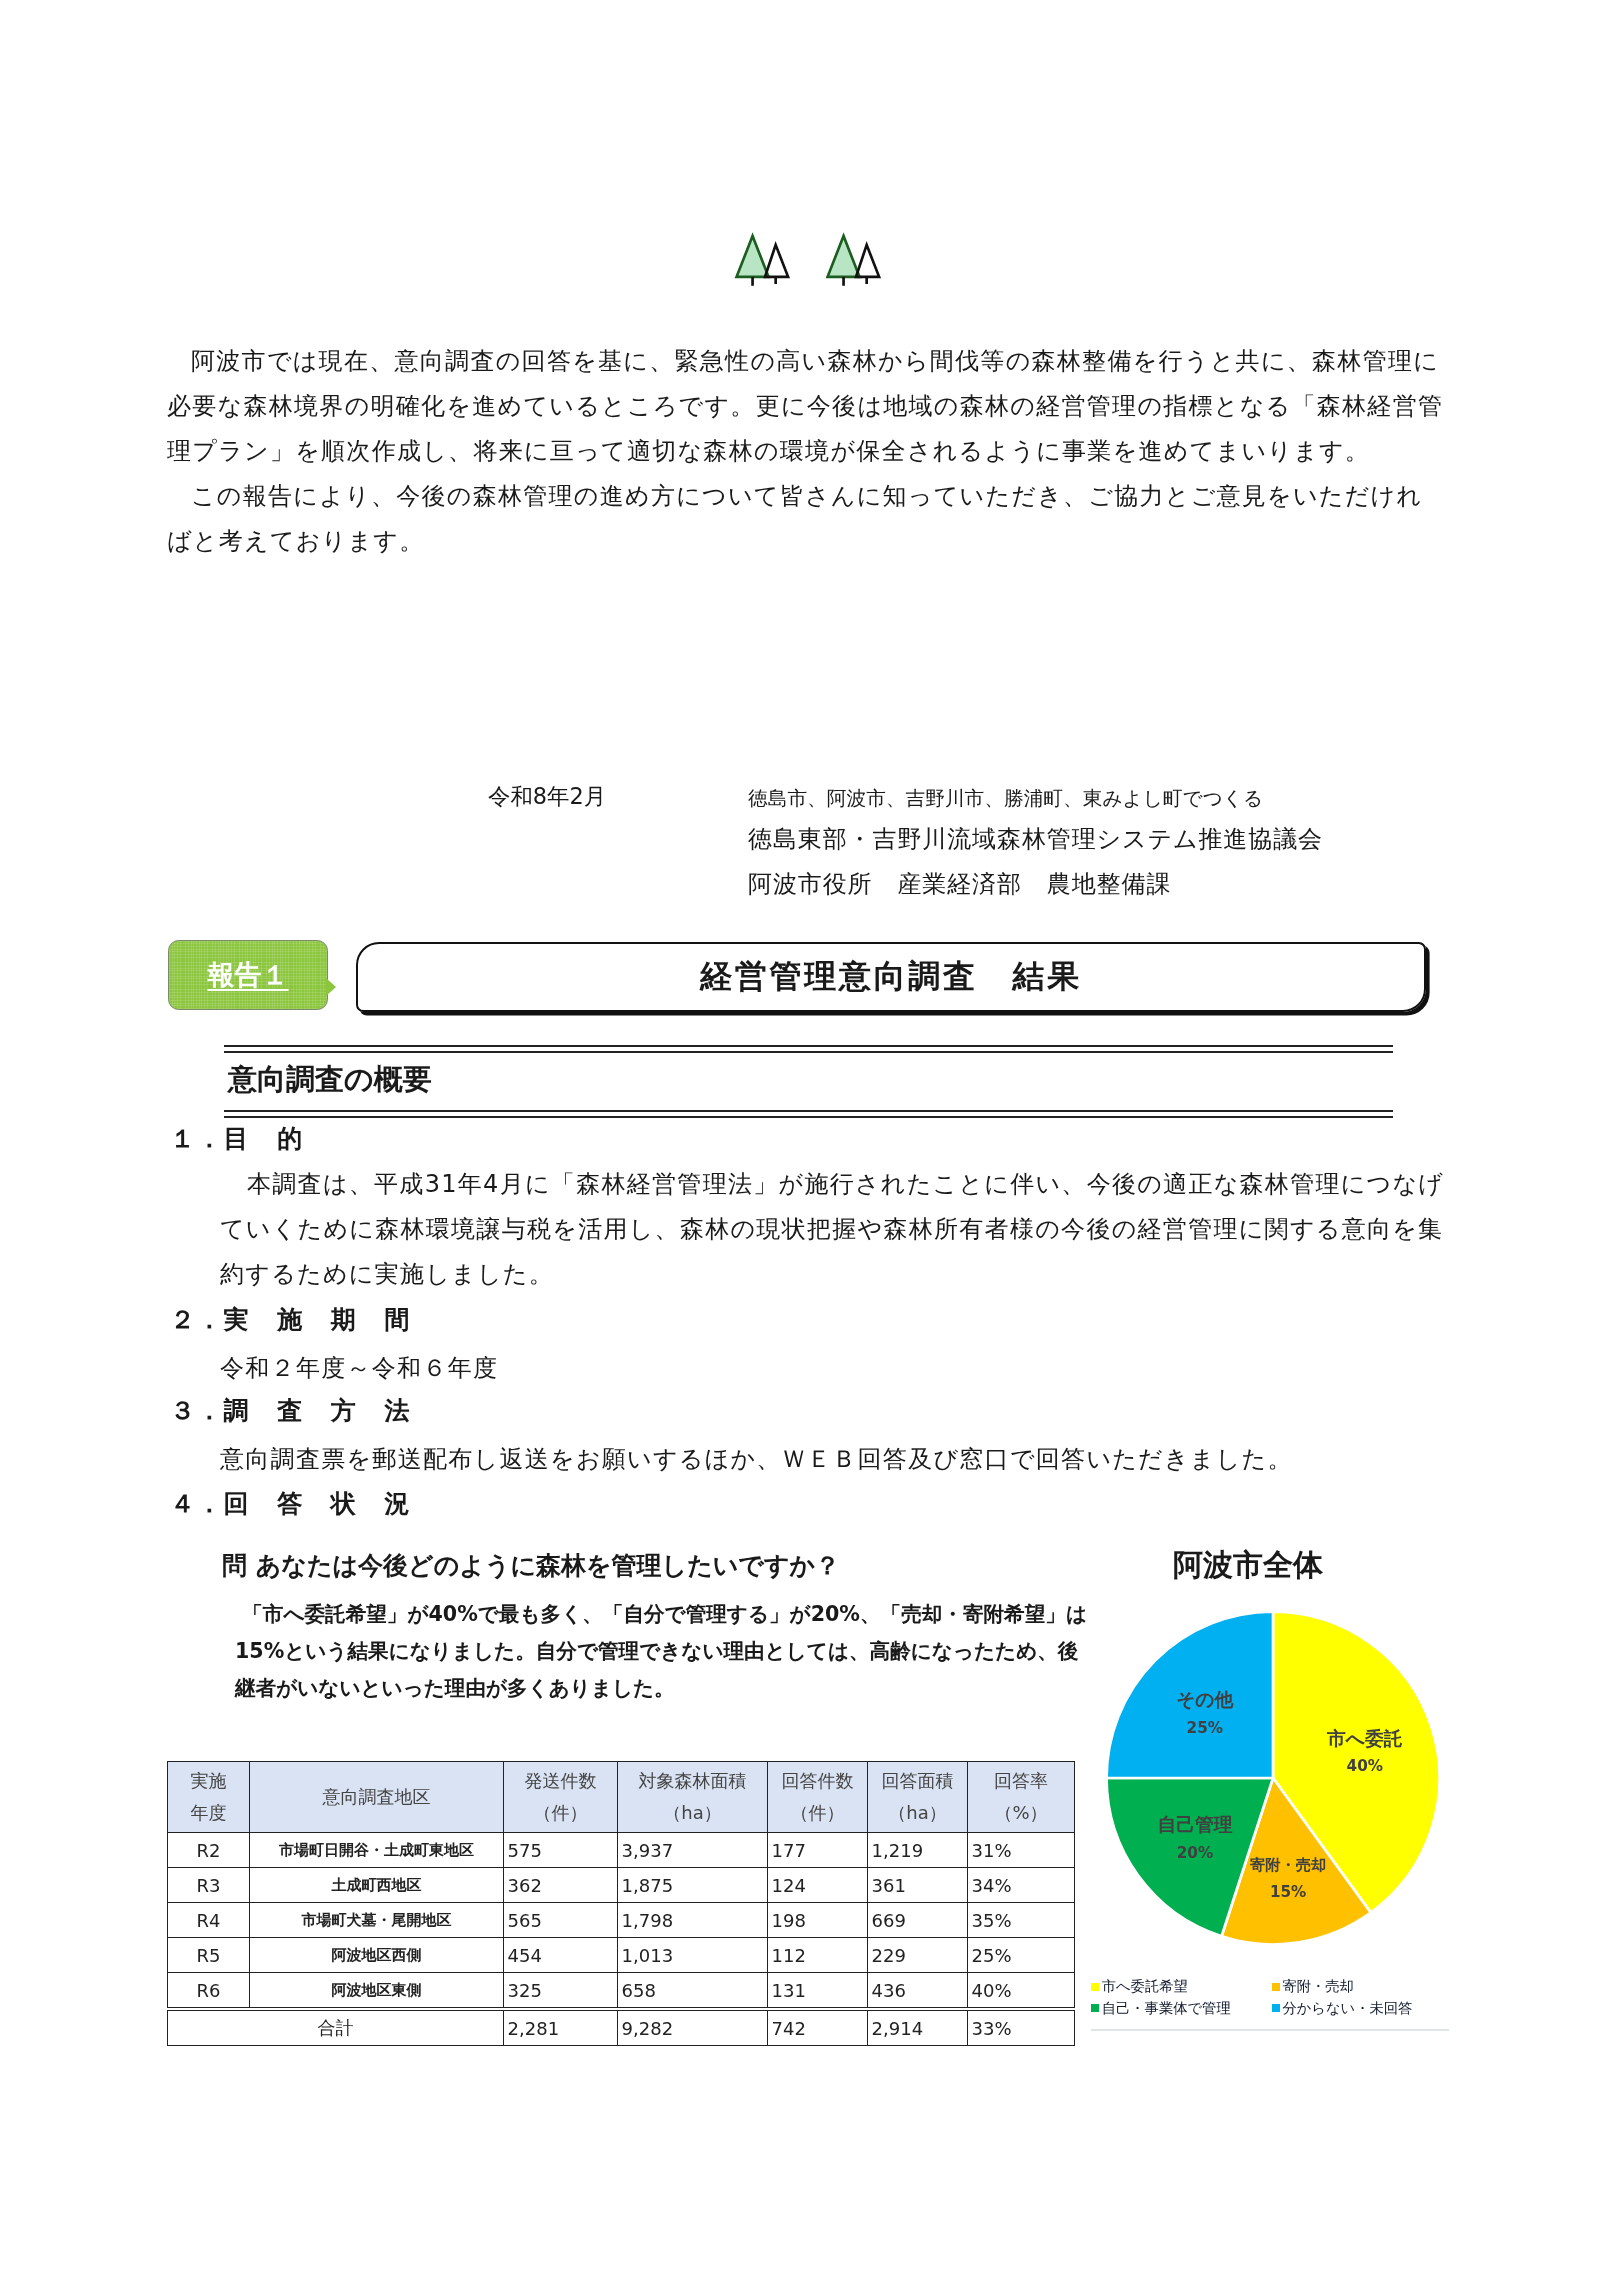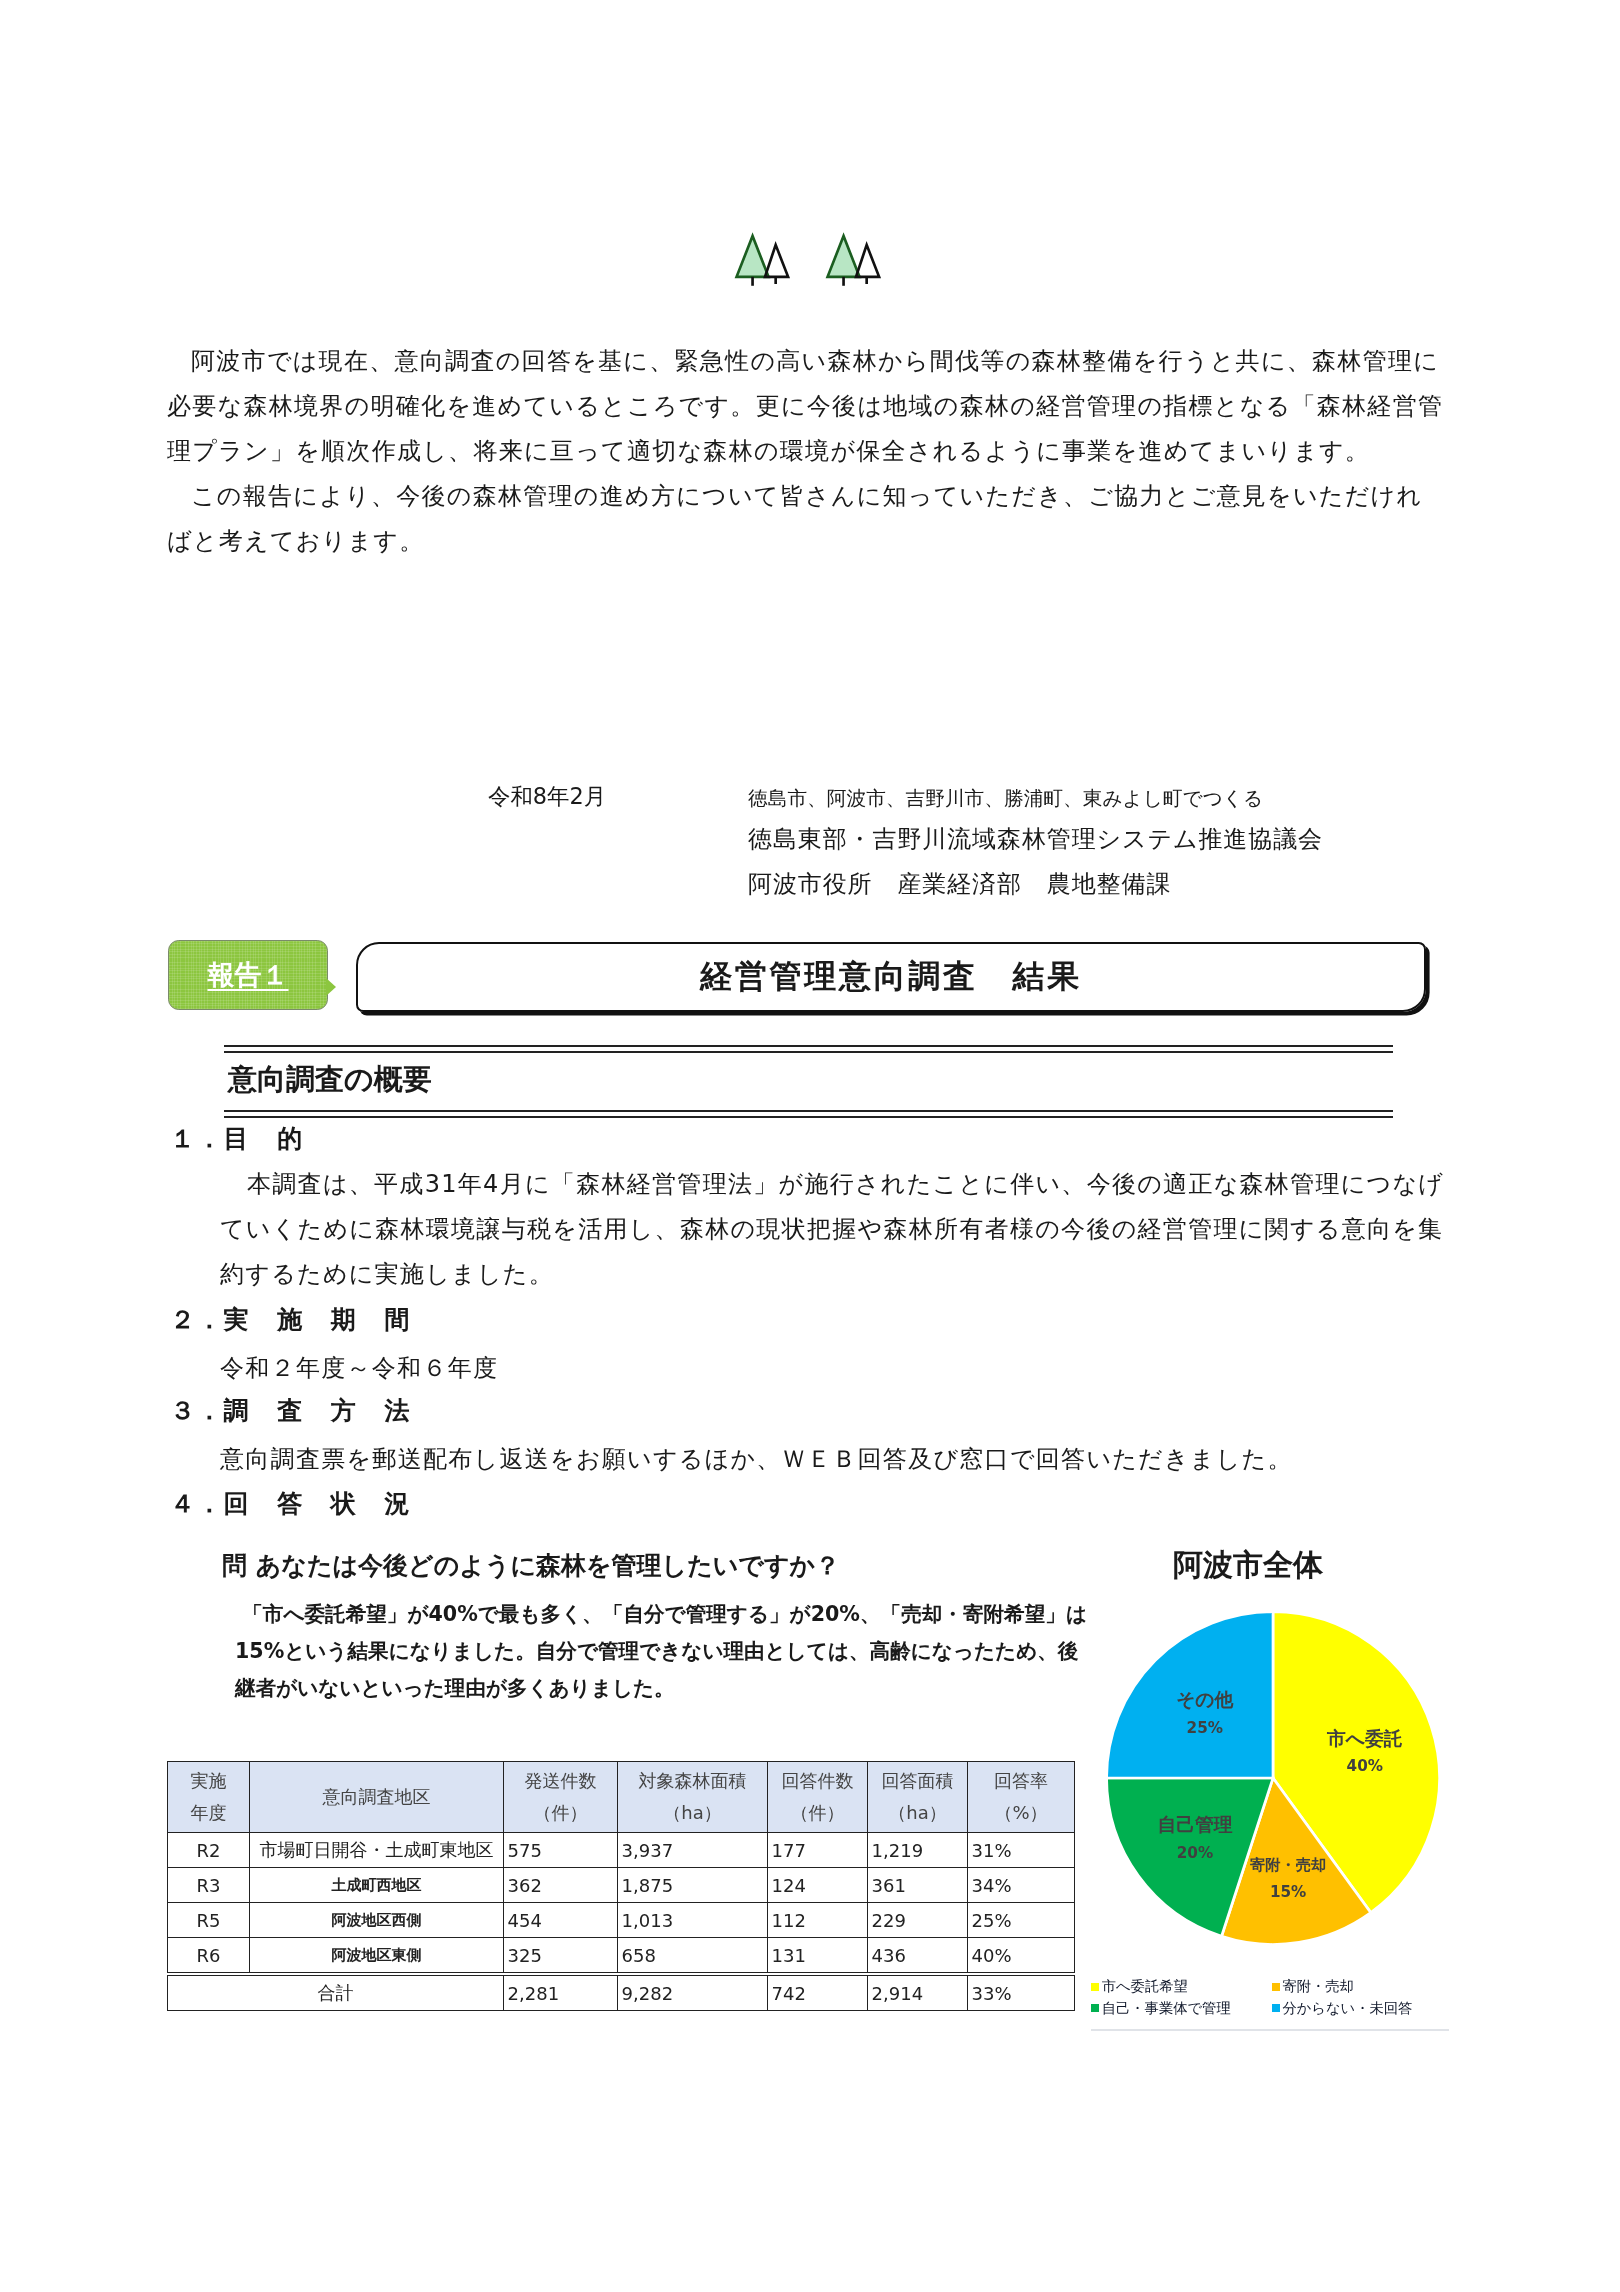--- a/index.html
+++ b/index.html
@@ -106,35 +106,44 @@
       <th style="width:111px;"><span>発送件数</span><br><span>（件）</span></th>
       <th style="width:147px;"><span>対象森林面積</span><br><span>（ha）</span></th>
       <th style="width:97px;"><span>回答件数</span><br><span>（件）</span></th>
       <th style="width:97px;"><span>回答面積</span><br><span>（ha）</span></th>
       <th style="width:104px;"><span>回答率</span><br><span>（%）</span></th>
     </tr>
   </thead>
   <tbody>
     <tr>
       <td class="ctr">R2</td>
-        <td class="ctr" style="font-size:18px;font-weight:normal;">市場町日開谷・土成町東地区</td>
+        <td class="ctr" style="font-size:15px;font-weight:bold;">市場町日開谷・土成町東地区</td>
         <td class="num">575</td>
         <td class="num">3,937</td>
         <td class="num">177</td>
         <td class="num">1,219</td>
         <td class="num">31%</td>
     </tr>
     <tr>
       <td class="ctr">R3</td>
         <td class="ctr" style="font-size:15px;font-weight:bold;">土成町西地区</td>
         <td class="num">362</td>
         <td class="num">1,875</td>
         <td class="num">124</td>
         <td class="num">361</td>
         <td class="num">34%</td>
+    </tr>
+    <tr>
+      <td class="ctr">R4</td>
+        <td class="ctr" style="font-size:15px;font-weight:bold;">市場町犬墓・尾開地区</td>
+        <td class="num">565</td>
+        <td class="num">1,798</td>
+        <td class="num">198</td>
+        <td class="num">669</td>
+        <td class="num">35%</td>
     </tr>
     <tr>
       <td class="ctr">R5</td>
         <td class="ctr" style="font-size:15px;font-weight:bold;">阿波地区西側</td>
         <td class="num">454</td>
         <td class="num">1,013</td>
         <td class="num">112</td>
         <td class="num">229</td>
         <td class="num">25%</td>
     </tr>

